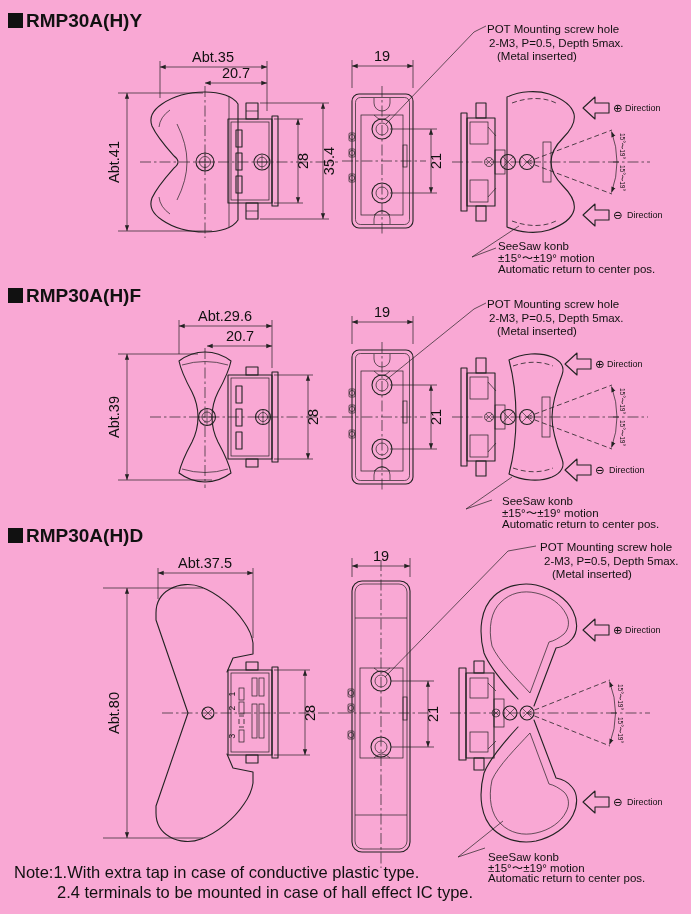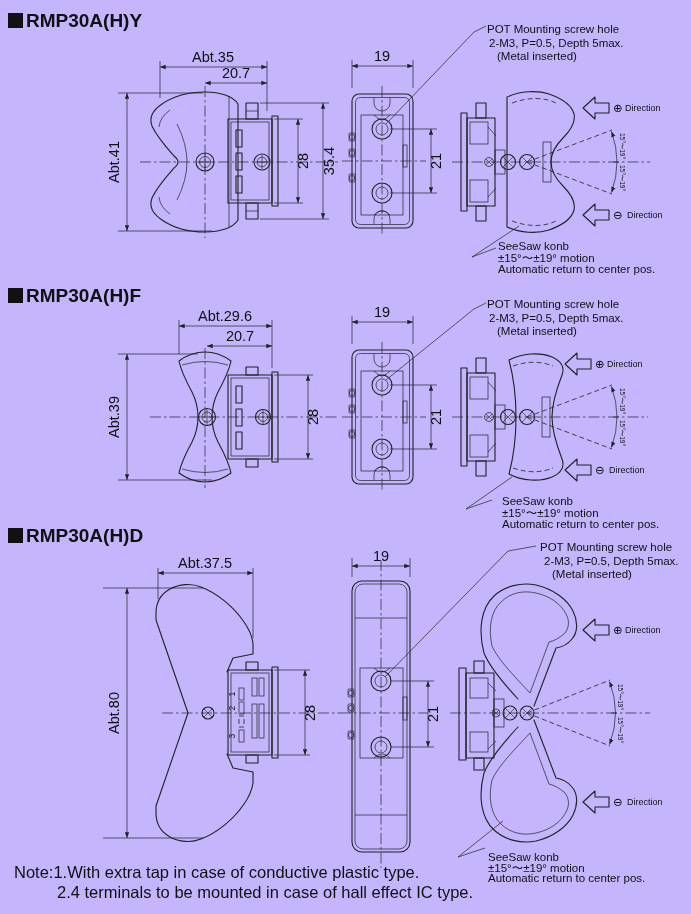--- a/index.html
+++ b/index.html
@@ -1,16 +1,16 @@
 <!DOCTYPE html>
 <html><head>
 <meta charset="utf-8">
 <style>
   html,body{margin:0;padding:0;background:#fff;}
-  .page{position:relative;width:691px;height:914px;background:#c4b5fd;overflow:hidden;}
+  .page{position:relative;width:691px;height:914px;background:#f9a8d4;overflow:hidden;}
   svg text{font-family:"Liberation Sans","DejaVu Sans",sans-serif;fill:#111;}
   .t-title{font-size:19px;font-weight:bold;}
   .t-dim{font-size:14.5px;}
   .t-ann{font-size:11.5px;}
   .t-dir{font-size:9px;}
   .t-sym{font-size:11.5px;}
   .t-arc{font-size:6.5px;}
   .t-term{font-size:8.5px;}
   .t-note{font-size:16.5px;}
   .mid{text-anchor:middle;}

